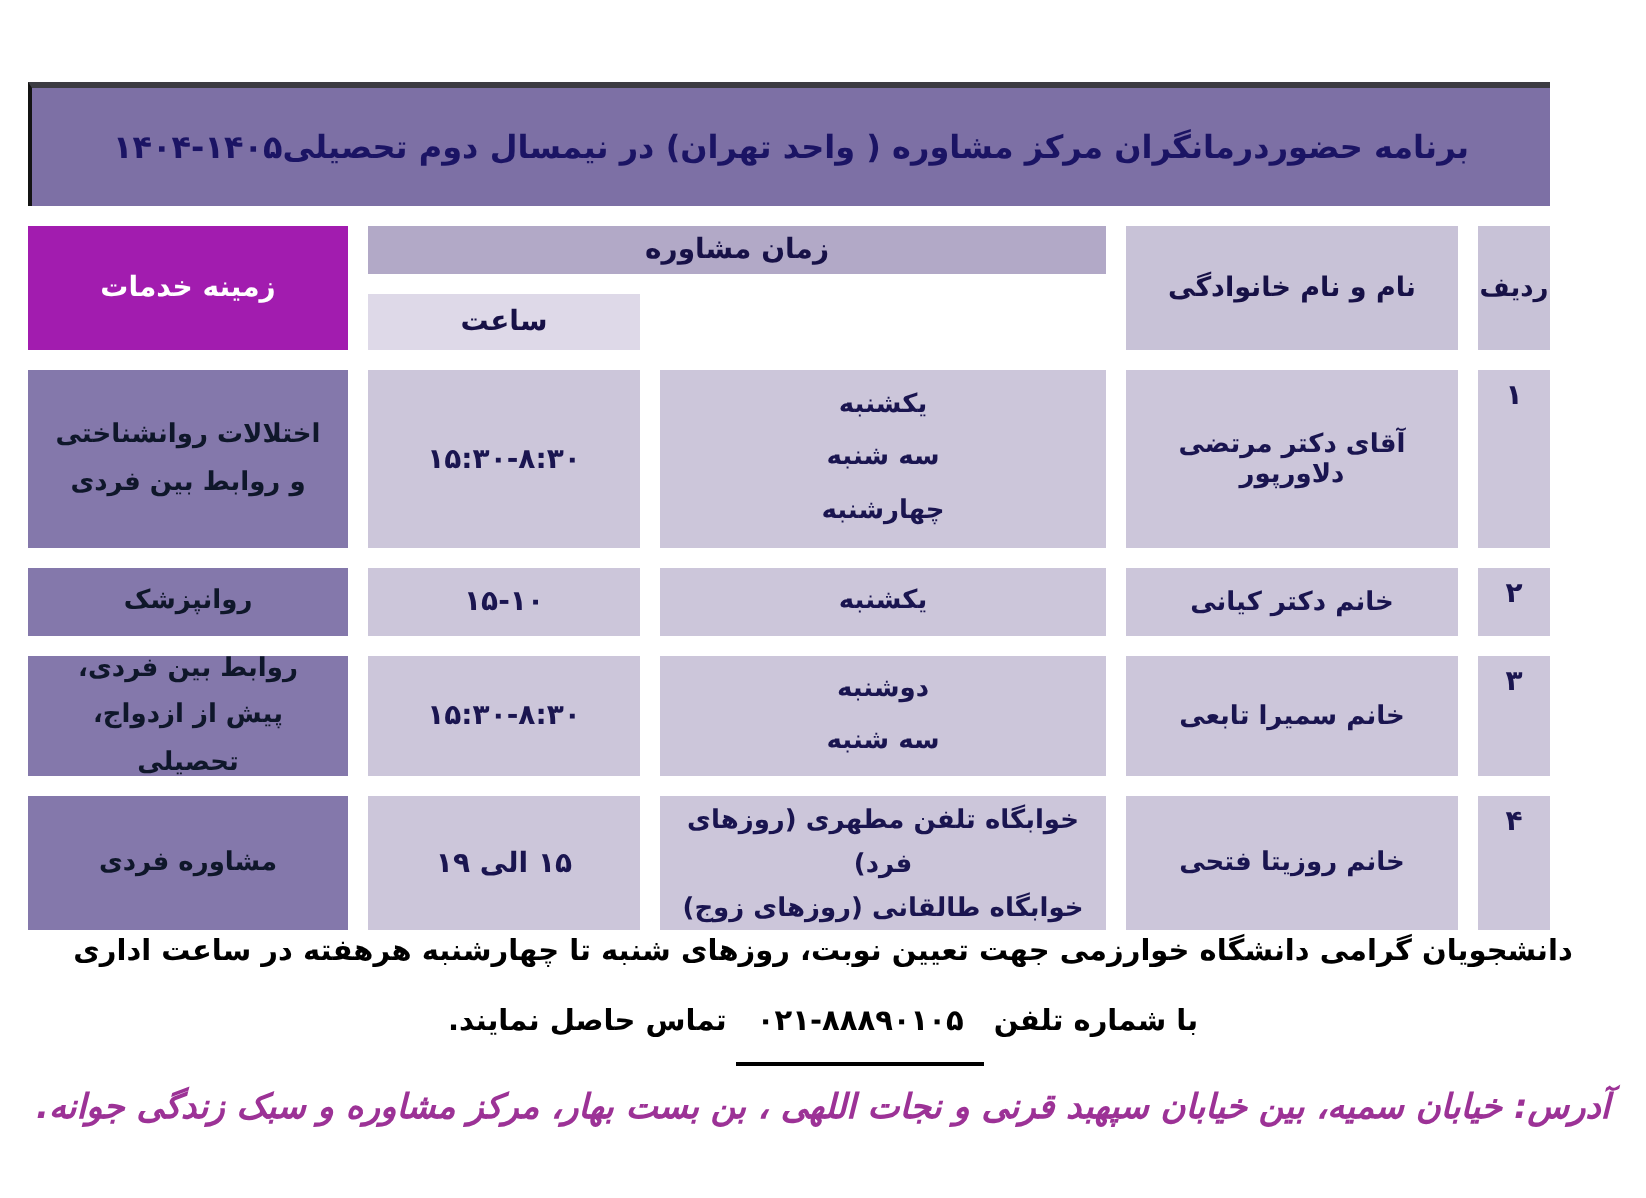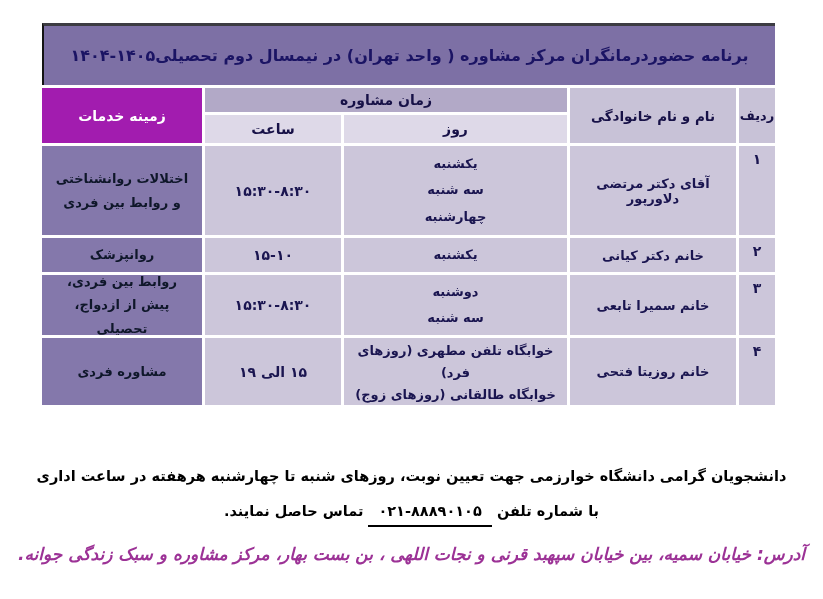--- a/index.html
+++ b/index.html
@@ -2,25 +2,25 @@
 <html dir="rtl" lang="fa"><head>
 <meta charset="utf-8">
 <style>
   * { margin:0; padding:0; box-sizing:border-box; }
   html,body { direction:rtl; }
   body {
     width:823px; height:599px; position:relative; background:#ffffff;
     font-family:"DejaVu Sans", sans-serif; font-weight:bold; overflow:hidden;
   }
   .schedule-table {
-    position:absolute; top:23px; left:42px; width:733px;
+    position:absolute; top:41px; left:42px; width:733px;
     display:grid; direction:rtl;
     grid-template-columns:36px 166px 223px 136px 160px;
     grid-template-rows:62px 24px 28px 89px 34px 60px 67px;
-    gap:3px; background:#ffffff;
+    gap:10px; background:#ffffff;
   }
   .cell { display:flex; align-items:center; justify-content:center; text-align:center; }
   .title-cell {
     grid-column:1 / -1; grid-row:1;
     background:#7d70a5; color:#1b1464; font-size:16px;
     border-top:3px solid #3c3c42; border-left:2px solid #141414;
     letter-spacing:-0.2px;
   }
   .hdr-light { background:#c8c2d7; color:#171147; font-size:13.5px; }
   .col-rowno-hdr  { grid-column:1; grid-row:2 / 4; font-size:13px; }
@@ -33,35 +33,34 @@
   .data-cell { background:#ccc6da; color:#1a1550; font-size:13px; }
   .rowno-cell { align-items:flex-start; padding-top:5px; font-size:14px; }
   .hour-cell { font-size:14px; }
   .service-cell { background:#8478ab; color:#0f172a; font-size:13px; padding:2px 10px; line-height:1.8; }
   .day-cell { flex-direction:column; justify-content:space-evenly; line-height:1.7; padding:2px 4px; }
   .name-cell { padding:0 6px; }
   .r4 { grid-row:4; } .r5 { grid-row:5; } .r6 { grid-row:6; } .r7 { grid-row:7; }
   .c1 { grid-column:1; } .c2 { grid-column:2; } .c3 { grid-column:3; } .c4 { grid-column:4; } .c5 { grid-column:5; }
   .notice-line1 { position:absolute; top:468px; left:0; width:100%; text-align:center; color:#000000; font-size:14.5px; }
   .notice-line2 { position:absolute; top:503px; left:0; width:100%; text-align:center; color:#000000; font-size:14.5px; }
-  .phone-number { border-bottom:2px solid #000; padding:0 10px 6px 10px; }
+  .phone-number { border-bottom:2px solid #000; padding:0 10px 12px 10px; }
   .address-line { position:absolute; top:544px; left:0; width:100%; text-align:center; color:#9c3296; font-size:17px; font-style:italic; }
 </style>
 </head>
 <body>
 
 <div class="schedule-table">
 
   <div class="cell title-cell">برنامه حضوردرمانگران مرکز  مشاوره ( واحد تهران) در نیمسال دوم تحصیلی۱۴۰۵-۱۴۰۴</div>
 
   <div class="cell hdr-light col-rowno-hdr">ردیف</div>
   <div class="cell hdr-light col-name-hdr">نام و نام خانوادگی</div>
   <div class="cell time-band">زمان مشاوره</div>
   <div class="cell col-service-hdr">زمینه خدمات</div>
-  <div class="cell subhdr day-subhdr">روز</div>
   <div class="cell subhdr hour-subhdr">ساعت</div>
 
   <div class="cell data-cell rowno-cell r4 c1">۱</div>
   <div class="cell data-cell name-cell r4 c2">آقای دکتر مرتضی دلاورپور</div>
   <div class="cell data-cell day-cell r4 c3">
     <div>یکشنبه</div>
     <div>سه شنبه</div>
     <div>چهارشنبه</div>
   </div>
   <div class="cell data-cell hour-cell r4 c4">۱۵:۳۰-۸:۳۰</div>

